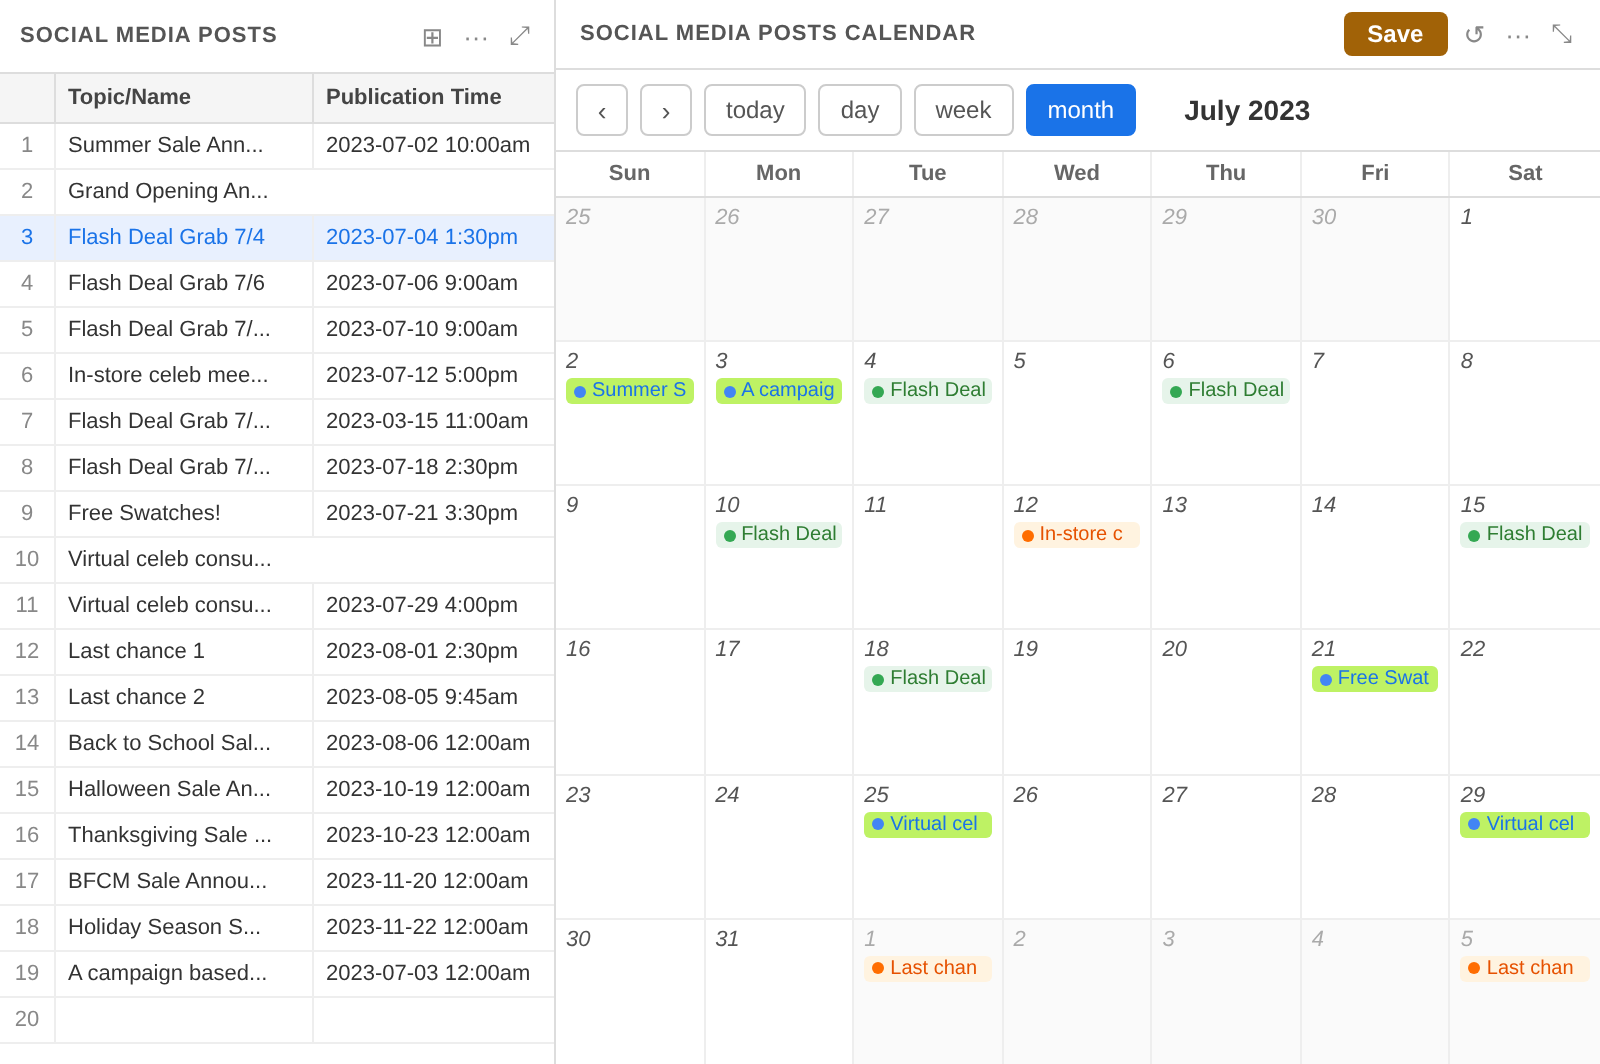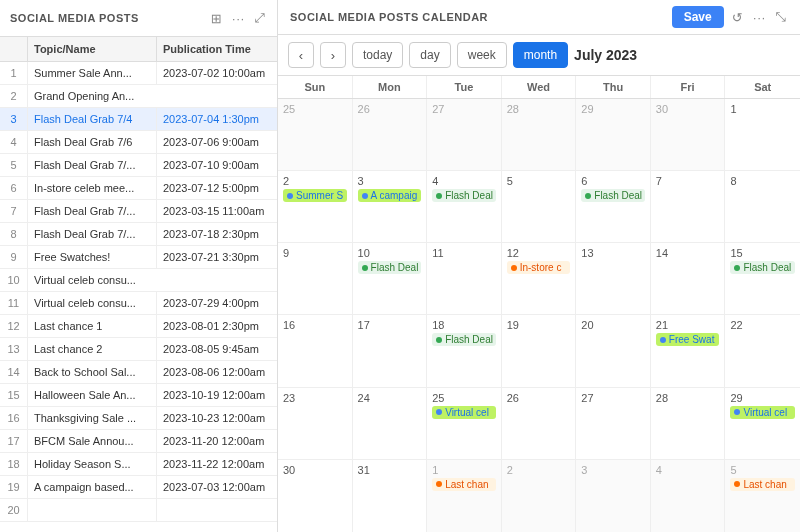--- a/index.html
+++ b/index.html
@@ -105,21 +105,21 @@
       color: #555;
       letter-spacing: 0.5px;
       text-transform: uppercase;
     }
     .right-header-actions {
       display: flex;
       gap: 6px;
       align-items: center;
     }
     .save-btn {
-      background: #3b82f6;
+      background: #a16207;
       color: #fff;
       border: none;
       border-radius: 4px;
       padding: 4px 12px;
       font-size: 12px;
       font-weight: 600;
       cursor: pointer;
       display: flex;
       align-items: center;
       gap: 4px;
@@ -156,21 +156,21 @@
     }
     .toolbar-view-btn.active {
       background: #1a73e8;
       color: #fff;
       border-color: #1a73e8;
     }
     .month-label {
       font-size: 14px;
       font-weight: 600;
       color: #333;
-      margin-left: 0;
+      margin-left: 18px;
     }
 
     
     .calendar {
       flex: 1;
       display: flex;
       flex-direction: column;
       overflow: hidden;
     }
     .cal-header {
@@ -207,20 +207,21 @@
       gap: 2px;
       overflow: hidden;
       min-height: 0;
     }
     .cal-day:last-child { border-right: none; }
     .cal-day.outside { background: #fafafa; }
     .day-num {
       font-size: 11px;
       color: #555;
       font-weight: 500;
+      font-style: italic;
     }
     .cal-day.outside .day-num { color: #aaa; }
     .event-chip {
       border-radius: 3px;
       padding: 1px 4px;
       font-size: 10px;
       white-space: nowrap;
       overflow: hidden;
       text-overflow: ellipsis;
       display: flex;

